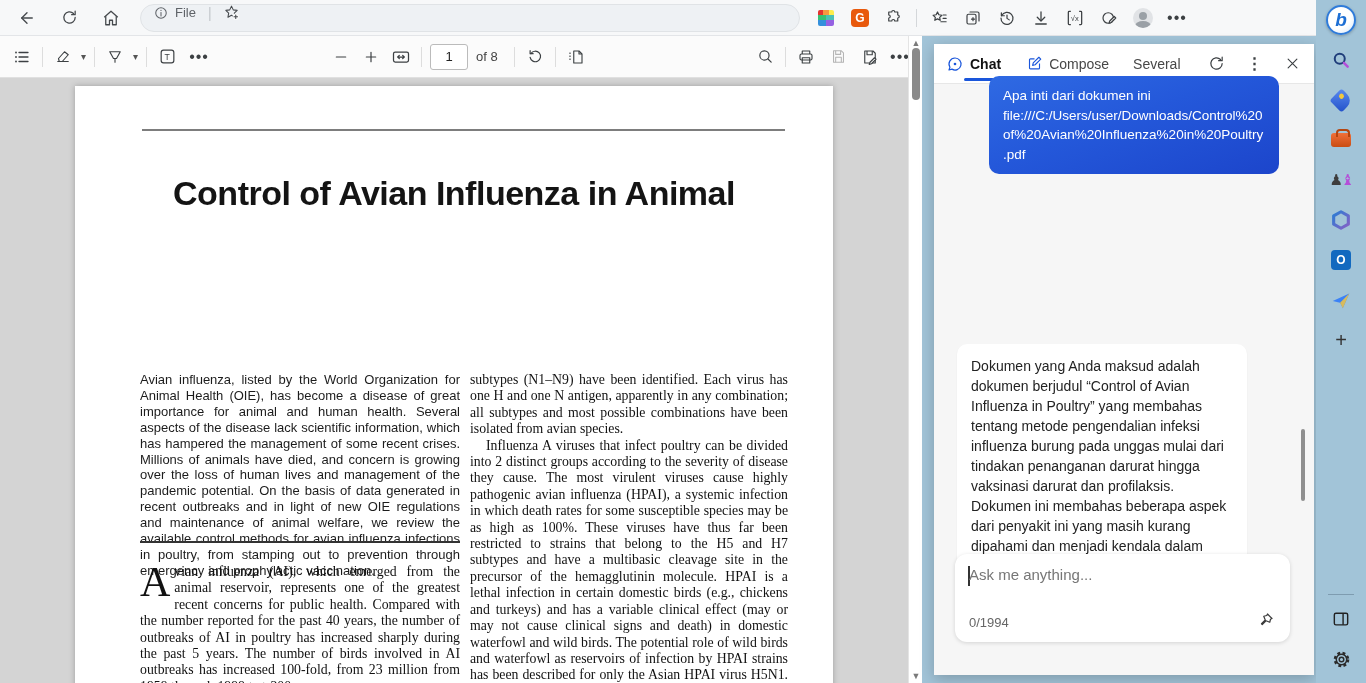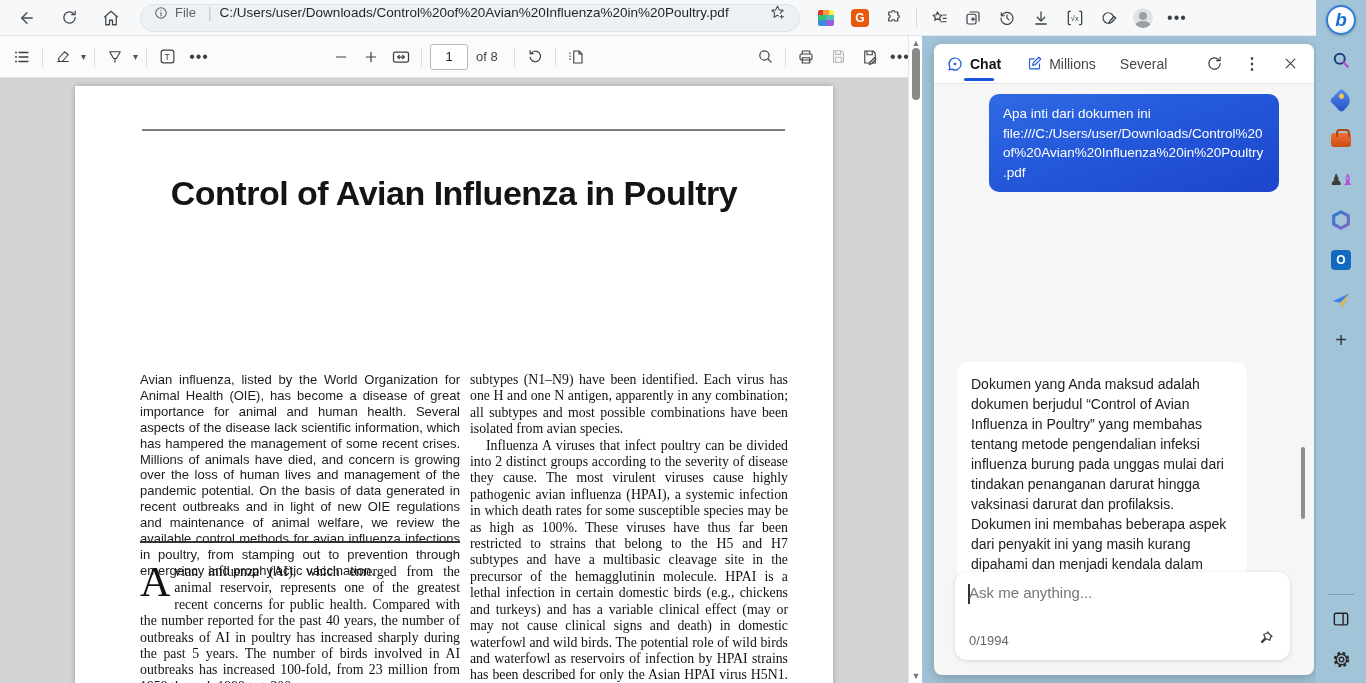--- a/index.html
+++ b/index.html
@@ -41,27 +41,27 @@
   .doc-title { position:absolute; left:0; top:88px; width:758px; text-align:center; font-size:34px; font-weight:800; color:#141414; letter-spacing:-.5px; }
   .doc-authors { position:absolute; left:0; top:136px; width:758px; text-align:center; font-size:13px; font-weight:700; color:#1a1a1a; }
   .abstract { position:absolute; left:65px; top:286px; width:320px; font-size:13px; line-height:15.9px; text-align:justify; color:#1c1c1c; }
   .abstract-rule { position:absolute; left:65px; top:455px; width:320px; height:2px; background:#333; }
   .body-left { position:absolute; left:65px; top:478px; width:320px; font-family:"Liberation Serif",serif; font-size:13.8px; line-height:16.4px; text-align:justify; color:#111; }
   .dropcap { float:left; font-size:42px; line-height:33px; padding:2px 4px 0 0; font-family:"Liberation Serif",serif; }
   .body-right { position:absolute; left:395px; top:286px; width:318px; font-family:"Liberation Serif",serif; font-size:13.8px; line-height:16.4px; text-align:justify; color:#111; }
   .body-right .p2 { text-indent:16px; }
 
   
-  .panel { position:absolute; left:934px; top:44px; width:380px; height:631px; background:#f6f6f6; border-radius:8px; box-shadow:0 4px 14px rgba(0,0,0,.22); overflow:hidden; }
+  .panel { position:absolute; left:934px; top:44px; width:380px; height:631px; background:#f6f6f6; border-radius:0; box-shadow:0 4px 14px rgba(0,0,0,.22); overflow:hidden; }
   .panel-header { position:absolute; left:0; top:0; width:100%; height:40px; background:#fff; border-bottom:1px solid #e7e7e7; display:flex; align-items:center; padding:0 12px; }
   .tab { display:flex; align-items:center; gap:6px; font-size:14px; color:#474747; margin-right:24px; position:relative; height:40px; }
   .tab.active { font-weight:700; color:#111; }
   .tab.active::after { content:""; position:absolute; left:18px; bottom:3px; width:30px; height:3px; border-radius:2px; background:#1a56db; }
   .hdr-icons { margin-left:auto; display:flex; align-items:center; gap:14px; color:#555; }
-  .panel-body { position:absolute; left:0; top:40px; width:100%; height:591px;padding-left:46px; }
+  .panel-body { position:absolute; left:0; top:22px; width:100%; height:591px;padding-left:46px; }
   .bubble { position:absolute; left:55px; top:10px; width:290px; background:linear-gradient(160deg,#2f6ae3 0%,#2458da 45%,#1c45cb 100%); border-radius:10px; padding:10px 14px; color:#fff; font-size:13.5px; line-height:19.5px; white-space:pre-wrap; overflow-wrap:anywhere; }
   .status { position:absolute; left:29px; display:flex; gap:10px; font-size:14px; color:#3a3a3a; line-height:20px; }
   .status .txt b { color:#141414; font-weight:700; }
   .resp-card { position:absolute; left:23px; top:278px; width:290px; height:236px; background:#fff; border-radius:10px; padding:12px 14px; font-size:14px; line-height:20px; color:#222; overflow:hidden; box-shadow:0 1px 2px rgba(0,0,0,.06); }
   .panel-thumb { position:absolute; right:9px; top:363px; width:4px; height:72px; background:#8f8f8f; border-radius:2px; }
   .input-card { position:absolute; left:21px; top:488px; width:335px; height:88px; background:#fff; border-radius:12px; box-shadow:0 1px 4px rgba(0,0,0,.14); }
   .ask-input { position:absolute; left:14px; top:12px; width:300px; border:none; outline:none; font-size:15px; color:#404040; background:transparent; font-family:"Liberation Sans",sans-serif; }
   .ask-input::placeholder { color:#767676; }
   .caret { position:absolute; left:13px; top:12px; width:1.5px; height:20px; background:#333; }
   .counter { position:absolute; left:14px; bottom:12px; font-size:13px; color:#666; }
@@ -109,21 +109,20 @@
     <div class="addr">
       <span class="ic" style="width:16px;height:16px;color:#5f6368">
         <svg width="14" height="14" viewBox="0 0 24 24" fill="none" stroke="currentColor" stroke-width="1.8">
             <circle cx="12" cy="12" r="9"></circle>
             <path d="M12 11v6" stroke-linecap="round"></path>
             <circle cx="12" cy="7.5" r="1" fill="currentColor" stroke="none"></circle>
           </svg>
       </span>
       <span class="file-label">File</span>
       <span class="sep">|</span>
-      <span class="url">C:/Users/user/Downloads/Control%20of%20Avian%20Influenza%20in%20Poultry.pdf</span>
       <span class="ic" style="color:#45494d">
         <svg width="17" height="17" viewBox="0 0 24 24" fill="none" stroke="currentColor" stroke-width="1.5" stroke-linejoin="round">
             <path d="M12 3l2.5 5.3 5.5.7-4 4 1 5.6-5-2.8-5 2.8 1-5.6-4-4 5.5-.7z"></path>
             <circle cx="18" cy="18" r="4.5" fill="#f7f8f9" stroke="none"></circle>
             <path d="M18 15.5v5M15.5 18h5" stroke-linecap="round"></path>
           </svg>
       </span>
     </div>
 
     <div class="ext-row">
@@ -300,21 +299,21 @@
             <path d="M5 4h11l3 3v13H5z"></path>
             <path d="M8 4v5h7V4"></path>
             <path d="M12 19l6-6 2 2-6 6-3 1z" fill="#fbfbfb"></path>
           </svg>
       </span>
       <span class="ic dots" style="margin-left:6px">•••</span>
     </div>
 
     <div class="page">
       <div class="rule-top"></div>
-      <div class="doc-title">Control of Avian Influenza in Poultry</div>
+      <div class="doc-title">Control of Avian Influenza in Animal</div>
       <div class="abstract">Avian influenza, listed by the World Organization for Animal Health (OIE), has become a disease of great importance for animal and human health. Several aspects of the disease lack scientific information, which has hampered the management of some recent crises. Millions of animals have died, and concern is growing over the loss of human lives and management of the pandemic potential. On the basis of data generated in recent outbreaks and in light of new OIE regulations and maintenance of animal welfare, we review the available control methods for avian influenza infections in poultry, from stamping out to prevention through emergency and prophylactic vaccination.</div>
       <div class="abstract-rule"></div>
       <div class="body-left"><span class="dropcap">A</span><span>vian influenza (AI), which emerged from the animal reservoir, represents one of the greatest recent concerns for public health. Compared with the number reported for the past 40 years, the number of outbreaks of AI in poultry has increased sharply during the past 5 years. The number of birds involved in AI outbreaks has increased 100-fold, from 23 million from 1959 through 1998 to &gt;200</span></div>
       <div class="body-right">
         <div class="p1">subtypes (N1–N9) have been identified. Each virus has one H and one N antigen, apparently in any combination; all subtypes and most possible combinations have been isolated from avian species.</div>
         <div class="p2">Influenza A viruses that infect poultry can be divided into 2 distinct groups according to the severity of disease they cause. The most virulent viruses cause highly pathogenic avian influenza (HPAI), a systemic infection in which death rates for some susceptible species may be as high as 100%. These viruses have thus far been restricted to strains that belong to the H5 and H7 subtypes and have a multibasic cleavage site in the precursor of the hemagglutinin molecule. HPAI is a lethal infection in certain domestic birds (e.g., chickens and turkeys) and has a variable clinical effect (may or may not cause clinical signs and death) in domestic waterfowl and wild birds. The potential role of wild birds and waterfowl as reservoirs of infection by HPAI strains has been described for only the Asian HPAI virus H5N1. The ecologic and epidemiologic implications of this unprecedented situation are not pre-</div>
       </div>
     </div>
 
     <div class="pdf-scroll">
@@ -335,21 +334,21 @@
         </span>
         <span>Chat</span>
       </div>
       <div class="tab">
         <span class="ic" style="width:18px;height:18px;color:#1a56db">
           <svg width="15" height="15" viewBox="0 0 24 24" fill="none" stroke="currentColor" stroke-width="1.8" stroke-linejoin="round">
               <path d="M20 12v7a1.5 1.5 0 0 1-1.5 1.5h-13A1.5 1.5 0 0 1 4 19V6a1.5 1.5 0 0 1 1.5-1.5H12"></path>
               <path d="M9 15l1-4 9-9 3 3-9 9z"></path>
             </svg>
         </span>
-        <span>Millions</span>
+        <span>Compose</span>
       </div>
       <div class="tab no-ico">
         <span>Several</span>
       </div>
       <div class="hdr-icons">
         <span class="ic">
           <svg width="17" height="17" viewBox="0 0 24 24" fill="none" stroke="currentColor" stroke-width="1.7" stroke-linecap="round">
               <path d="M20 12a8 8 0 1 1-2.3-5.6"></path>
               <path d="M20 3v5h-5" stroke-linejoin="round"></path>
             </svg>

